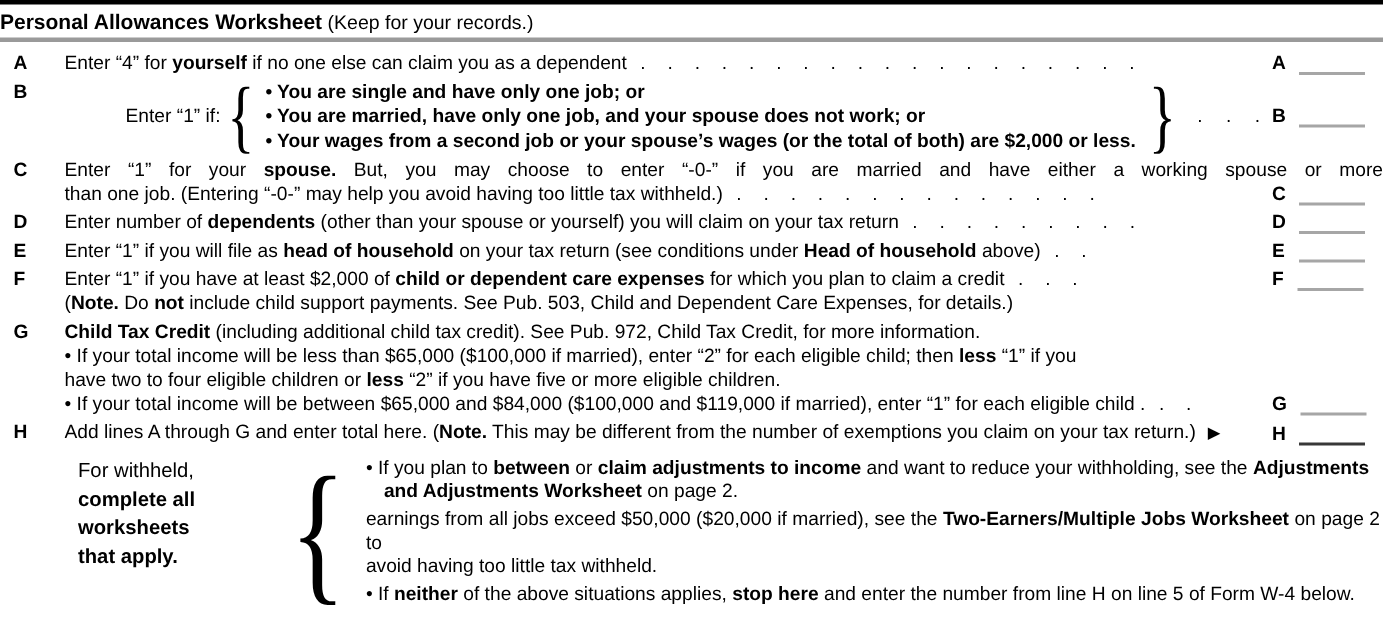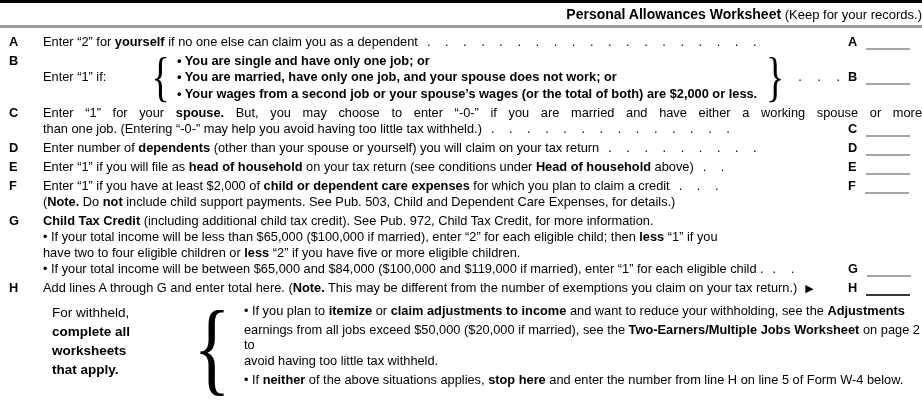--- a/index.html
+++ b/index.html
@@ -3,37 +3,37 @@
 <meta charset="utf-8">
 <style>
   html,body{margin:0;padding:0;background:#fff;}
   .sheet{
     width:922px;height:420px;box-sizing:border-box;overflow:hidden;
     background:#fff;color:#000;
     font-family:"Liberation Sans","DejaVu Sans",sans-serif;
     font-size:12.8px;line-height:16px;
     border-top:3px solid #000;
   }
-  .title{text-align:right;padding:3px 0 2px;border-bottom:3px solid #9a9a9a;font-size:13px;}
+  .title{text-align:left;padding:3px 0 2px;border-bottom:3px solid #9a9a9a;font-size:13px;}
   .title b{font-size:14px;}
   .rows{padding-top:4px;}
   .row{display:flex;padding:1.5px 0;}
   .lc{flex:none;width:34px;padding-left:9px;font-weight:bold;}
   .body{flex:1;min-width:0;}
   .lline{display:flex;align-items:flex-end;}
   .txt{flex:1;min-width:0;}
   .nowrap{white-space:nowrap;overflow:hidden;}
   .idots{word-spacing:11px;padding-left:9px;white-space:nowrap;}
   .rlabel{flex:none;width:74px;font-weight:bold;padding-left:4px;white-space:nowrap;}
   .blank{display:inline-block;width:44px;border-bottom:2.5px solid #a6a6a6;margin-left:9px;position:relative;top:4px;}
   .blank.dark{border-bottom:2px solid #383838;}
   .jline{text-align:justify;text-align-last:justify;}
   .cont{padding-left:12px;}
   .brow{display:flex;align-items:center;}
-  .b-intro{flex:none;width:104px;}
+  .b-intro{flex:none;width:104px;text-align:right;}
   .bullets{flex:1;min-width:0;}
   .bullets div{white-space:nowrap;overflow:hidden;line-height:16.5px;font-weight:bold;}
   .brace{flex:none;font-family:"Liberation Serif",serif;font-size:54px;font-weight:400;line-height:0;transform:scaleX(.7);}
   .brace.open{padding:0 4px 0 0;}
   .brace.close{padding:0 2px;}
   .b-dots{flex:none;word-spacing:12px;padding:0 4px 0 8px;align-self:center;}
   .brow .rlabel{align-self:center;}
   .acc{display:flex;margin-top:5px;line-height:15.5px;}
   .acc-label{flex:none;width:134px;margin-left:52px;font-size:13.5px;line-height:19px;}
   .acc-brace{flex:none;font-family:"Liberation Serif",serif;font-size:104px;line-height:0;align-self:center;transform:scaleX(.75);padding-right:8px;}
@@ -49,21 +49,21 @@
   <div class="title">
     <b>Personal Allowances Worksheet</b><span> (Keep for your records.)</span>
   </div>
 
   <div class="rows">
 
     <div class="row">
       <div class="lc">A</div>
       <div class="body">
         <div class="lline">
-          <span class="txt nowrap"><span><span>Enter “2” for </span><b>yourself</b><span> if no one else can claim you as a dependent</span></span><span class="idots">. . . . . . . . . . . . . . . . . . .</span></span>
+          <span class="txt nowrap"><span><span>Enter “4” for </span><b>yourself</b><span> if no one else can claim you as a dependent</span></span><span class="idots">. . . . . . . . . . . . . . . . . . .</span></span>
           <span class="rlabel"><b>A</b><span class="blank"></span></span>
         </div>
       </div>
     </div>
 
     <div class="row">
       <div class="lc">B</div>
       <div class="body brow">
         <span class="b-intro">Enter “1” if:</span>
         <span class="brace open">{</span>
@@ -146,21 +146,22 @@
     <div class="acc">
       <div class="acc-label">
         <div><span>For withheld,</span></div>
         <div><b>complete all</b></div>
         <div><b>worksheets</b></div>
         <div><b>that apply.</b></div>
       </div>
       <div class="acc-brace">{</div>
       <div class="acc-bullets">
         <div class="acc-b">
-          <div><span>• If you plan to </span><b>itemize</b><span> or </span><b>claim adjustments to income</b><span> and want to reduce your withholding, see the </span><b>Adjustments</b></div>
+          <div><span>• If you plan to </span><b>between</b><span> or </span><b>claim adjustments to income</b><span> and want to reduce your withholding, see the </span><b>Adjustments</b></div>
+          <div class="cont"><b>and Adjustments Worksheet</b><span> on page 2.</span></div>
         </div>
         <div class="acc-b">
           <div class="jline"><span>earnings from all jobs exceed $50,000 ($20,000 if married), see the </span><b>Two-Earners/Multiple Jobs Worksheet</b><span> on page 2 to</span></div>
           <div><span>avoid having too little tax withheld.</span></div>
         </div>
         <div class="acc-b">
           <div><span>• If </span><b>neither</b><span> of the above situations applies, </span><b>stop here</b><span> and enter the number from line H on line 5 of Form W-4 below.</span></div>
         </div>
       </div>
     </div>

